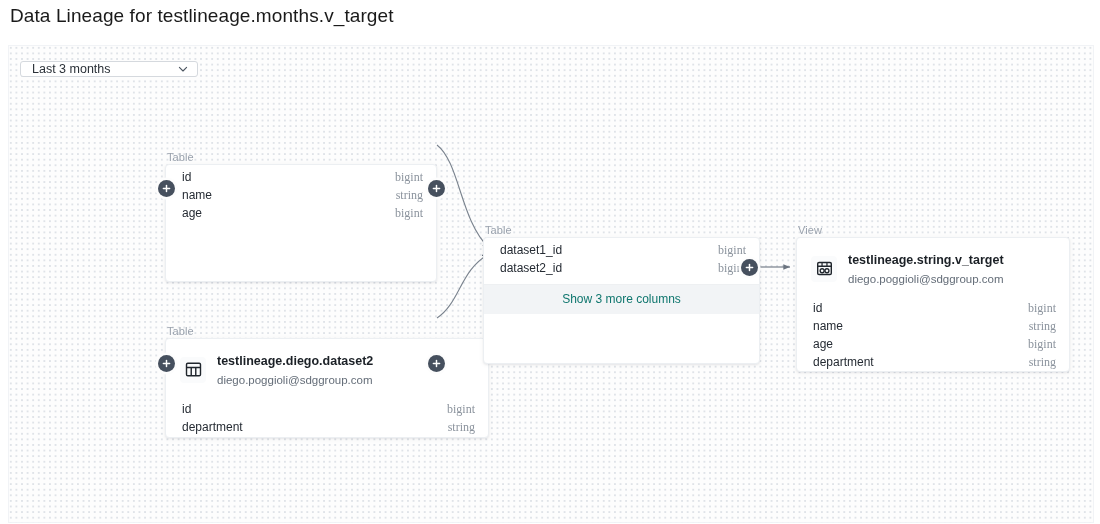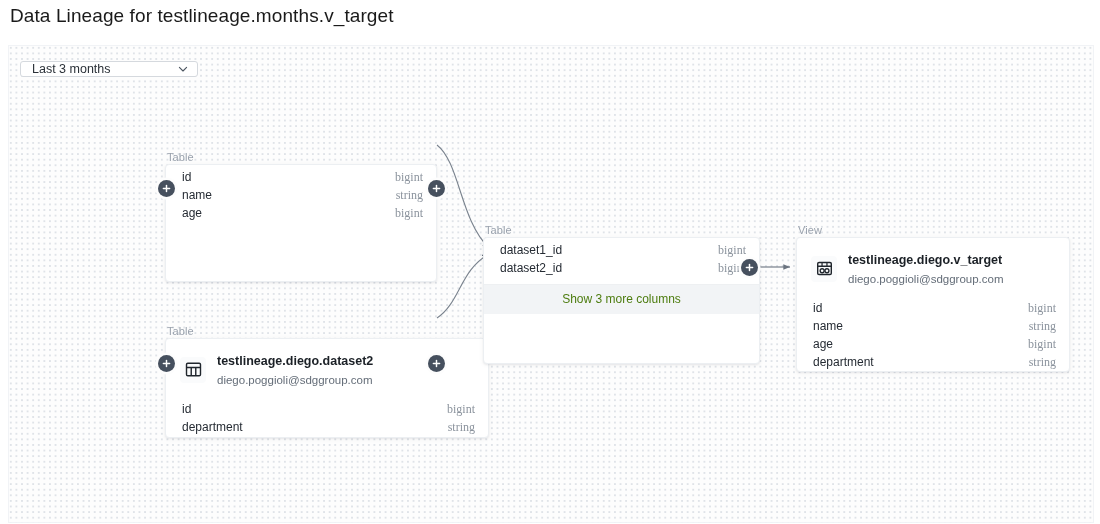--- a/index.html
+++ b/index.html
@@ -150,21 +150,21 @@
     font-size: 12px;
     color: #8b939d;
     white-space: nowrap;
     font-family: Liberation Serif, serif;
   }
   .node-footer {
     background: #f2f4f6;
     border-top: 1px solid #eef0f2;
     text-align: center;
     font-size: 12px;
-    color: #4d7c0f;
+    color: #0f766e;
     padding: 7px 0 8px 0;
     cursor: pointer;
   }
 
   
   .handle {
     position: absolute;
     width: 17px;
     height: 17px;
     border-radius: 50%;
@@ -306,21 +306,21 @@
         <svg viewBox="0 0 18 18" width="17" height="17">
           <rect x="1.8" y="2.6" width="14.4" height="12.8" rx="1.4" fill="none" stroke="#20262d" stroke-width="1.5"></rect>
           <line x1="1.8" y1="6.6" x2="16.2" y2="6.6" stroke="#20262d" stroke-width="1.5"></line>
           <line x1="6.4" y1="2.6" x2="6.4" y2="6.6" stroke="#20262d" stroke-width="1.3"></line>
           <line x1="11.6" y1="2.6" x2="11.6" y2="6.6" stroke="#20262d" stroke-width="1.3"></line>
           <circle cx="6.5" cy="11.4" r="2.1" fill="none" stroke="#20262d" stroke-width="1.4"></circle>
           <circle cx="11.6" cy="11.4" r="2.1" fill="none" stroke="#20262d" stroke-width="1.4"></circle>
         </svg>
       </span>
       <span class="node-titles">
-        <span class="node-title">testlineage.diego.v_target</span>
+        <span class="node-title">testlineage.string.v_target</span>
         <span class="node-sub">diego.poggioli@sdggroup.com</span>
       </span>
     </div>
     <div class="cols">
       <div class="col-row">
         <span class="col-name">id</span>
         <span class="col-type">bigint</span>
       </div>
       <div class="col-row">
         <span class="col-name">name</span>

